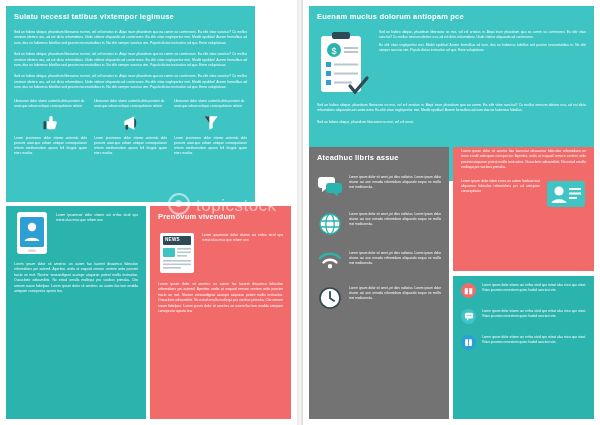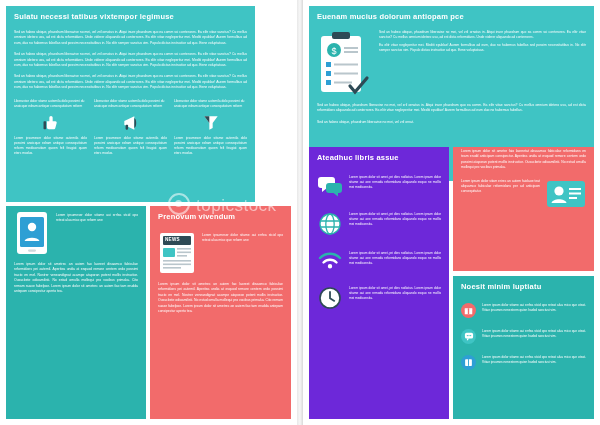--- a/index.html
+++ b/index.html
@@ -12,21 +12,21 @@
   }
   .page { position: absolute; inset: 0; display: flex; }
   .col-left { width: 297px; height: 425px; position: relative; }
   .spine { width: 6px; height: 425px; background: linear-gradient(to right,#e8e8e8,#f7f7f7,#d9d9d9); }
   .col-right { width: 297px; height: 425px; position: relative; }
 
   
   .block { position: absolute; }
   .teal { background: #3fc4c4; }
   .coral { background: #f26b6b; }
-  .blue { background: #6d28d9; }
+  .blue { background: #737373; }
   .darkteal { background: #2bb3ad; }
 
   .hdr {
     color: #ffffff;
     font-weight: bold;
     font-size: 7.5px;
     letter-spacing: .2px;
     padding: 6px 8px 4px 8px;
     line-height: 10px;
   }
@@ -255,21 +255,20 @@
             <path d="M5.5 24c1.4-5 13.6-5 15 0z" fill="#ffffff"></path>
             <rect x="23" y="9" width="12" height="2" fill="#ffffff"></rect>
             <rect x="23" y="13.5" width="12" height="2" fill="#ffffff"></rect>
             <rect x="23" y="18" width="8" height="2" fill="#ffffff"></rect>
           </svg>
         </div>
       </div>
     </div>
 
     <div class="block darkteal" style="left:150px;top:276px;width:141px;height:143px;">
-      <div class="hdr">Noesit minim luptiatu</div>
 
       <div class="bullet-row" style="padding-top:7px;">
         <div class="bullet-ic">
           <div class="circ" style="background:#f26b6b;">
             <svg width="9" height="9" viewBox="0 0 12 12">
                 <rect x="1" y="4.5" width="10" height="6.5" fill="#ffffff"></rect>
                 <rect x="1" y="3" width="10" height="2" fill="#ffffff"></rect>
                 <rect x="5.1" y="3" width="1.8" height="8" fill="#f26b6b"></rect>
               </svg>
           </div>

